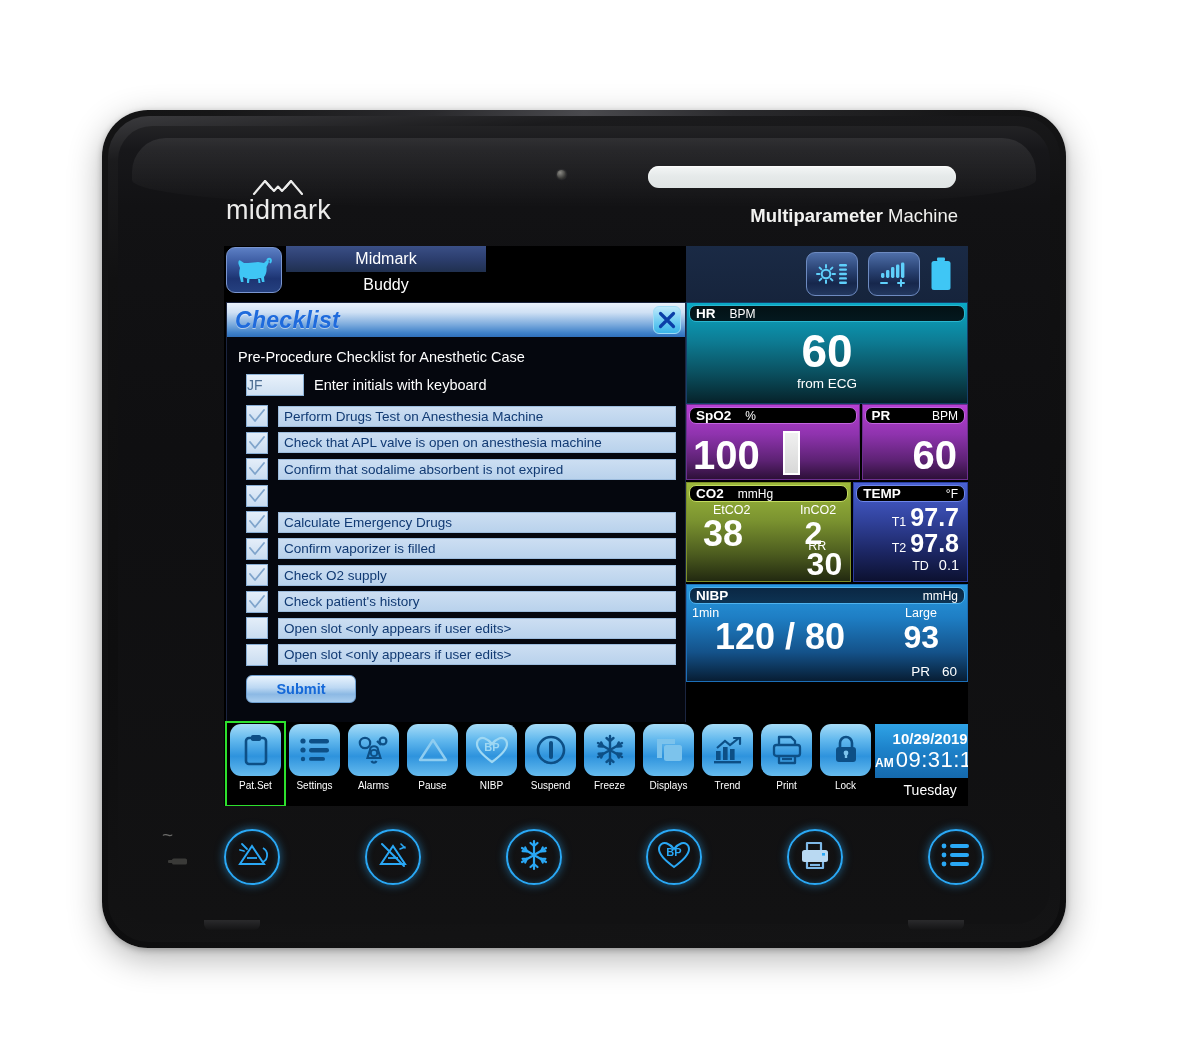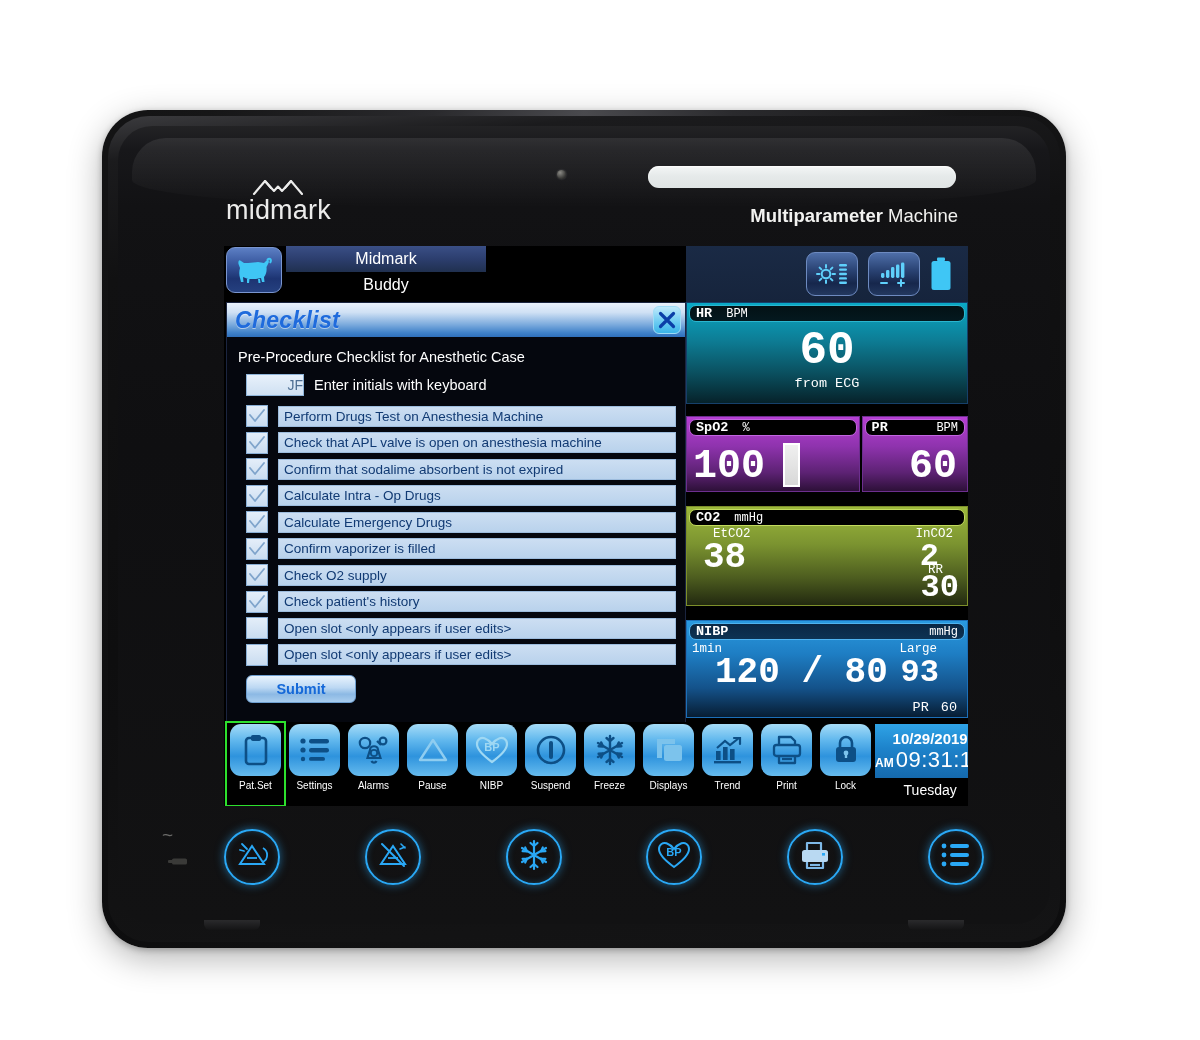--- a/index.html
+++ b/index.html
@@ -144,21 +144,21 @@
     background: linear-gradient(180deg,#bfe9fb 0%, #6fcdf3 55%, #39b4e8 100%);
     border: 1px solid #9fdcf6;
     display:flex; align-items:center; justify-content:center;
   }
   #cl-body { padding: 8px 9px 0 9px; }
   #cl-subtitle {
     font-size: 14.5px; color: #ffffff; margin: 4px 0 9px 2px;
   }
   #initials-row { display: flex; align-items: center; gap: 10px; margin: 0 0 9px 10px; }
   #initials-field {
-    width: 58px; height: 22px; line-height: 21px; text-align: right;
+    width: 58px; height: 22px; line-height: 21px; text-align: left;
     background: linear-gradient(180deg,#e8f1fb 0%, #cfe0f2 100%);
     border: 1px solid #8fb4d8;
     color: #4e6f93; font-size: 14px;
   }
   #initials-label { font-size: 14.5px; color: #ffffff; }
 
   .cl-item { display: flex; align-items: center; gap: 10px; margin: 0 0 4.5px 10px; }
   .cl-check {
     width: 22px; height: 22px; flex: none;
     background: linear-gradient(180deg,#e4eef9 0%, #c9dcf0 100%);
@@ -176,21 +176,21 @@
     margin: 9px 0 0 10px;
     width: 110px; height: 28px; border-radius: 6px;
     background: linear-gradient(180deg,#e9f3fd 0%, #bcd8f3 45%, #8cb9e4 70%, #a9cdee 100%);
     border: 1px solid #6f9fd0;
     display:flex; align-items:center; justify-content:center;
     color: #1568d8; font-size: 14.5px; font-weight: 700;
   }
 
   
   #vitals { position: absolute; right: 0; top: 56px; width: 282px; }
-  .vp { position: relative; border: 1px solid #16406a; margin-bottom: 12px; font-family: Liberation Mono, monospace; }
+  .vp { position: relative; border: 1px solid #16406a; margin-bottom: 0; }
   .vp-head {
     display: flex; align-items: center; height: 17px;
     border-radius: 7px; margin: 2px 2px 0 2px; padding: 0 6px;
     background: #000;
   }
   .vp-label { font-size: 13.5px; font-weight: 700; color: #fff; }
   .vp-unit { font-size: 12px; color: #fff; margin-left: 14px; font-weight: 400; }
   .vp-unit.right { margin-left: auto; }
 
   
@@ -449,21 +449,20 @@
                     </svg>
                   </div>
                   <div class="cl-text">Confirm that sodalime absorbent is not expired</div>
                 </div>
                 <div class="cl-item">
                   <div class="cl-check">
                     <svg width="18" height="16" viewBox="0 0 18 16">
                       <path d="M2 7 L7 13 L16 2" fill="none" stroke="#7fa4cb" stroke-width="1.8" stroke-linecap="round" stroke-linejoin="round"></path>
                     </svg>
                   </div>
-                  <div class="cl-text">Calculate Intra - Op Drugs</div>
                 </div>
                 <div class="cl-item">
                   <div class="cl-check">
                     <svg width="18" height="16" viewBox="0 0 18 16">
                       <path d="M2 7 L7 13 L16 2" fill="none" stroke="#7fa4cb" stroke-width="1.8" stroke-linecap="round" stroke-linejoin="round"></path>
                     </svg>
                   </div>
                   <div class="cl-text">Calculate Emergency Drugs</div>
                 </div>
                 <div class="cl-item">
@@ -540,20 +539,35 @@
                 <span class="vp-unit">mmHg</span>
               </div>
               <div class="co2-sub" id="etco2-lab">EtCO2</div>
               <div class="co2-sub" id="inco2-lab">InCO2</div>
               <div id="etco2-val">38</div>
               <div id="inco2-val">2</div>
               <div id="rr-lab">RR</div>
               <div id="rr-val">30</div>
             </div>
 
+            <div class="vp" id="temp-panel">
+              <div class="vp-head">
+                <span class="vp-label">TEMP</span>
+                <span class="vp-unit right">°F</span>
+              </div>
+              <div class="temp-row" id="t1-row">
+                <span class="temp-tag">T1</span><span class="temp-num">97.7</span>
+              </div>
+              <div class="temp-row" id="t2-row">
+                <span class="temp-tag">T2</span><span class="temp-num">97.8</span>
+              </div>
+              <div class="temp-row" id="td-row">
+                <span class="temp-tag">TD</span><span class="temp-num">0.1</span>
+              </div>
+            </div>
           </div>
 
           <div class="vp" id="nibp-panel">
             <div class="vp-head">
               <span class="vp-label">NIBP</span>
               <span class="vp-unit right">mmHg</span>
             </div>
             <div id="nibp-interval">1min</div>
             <div id="nibp-cuff">Large</div>
             <div id="nibp-bp">120 / 80</div>

